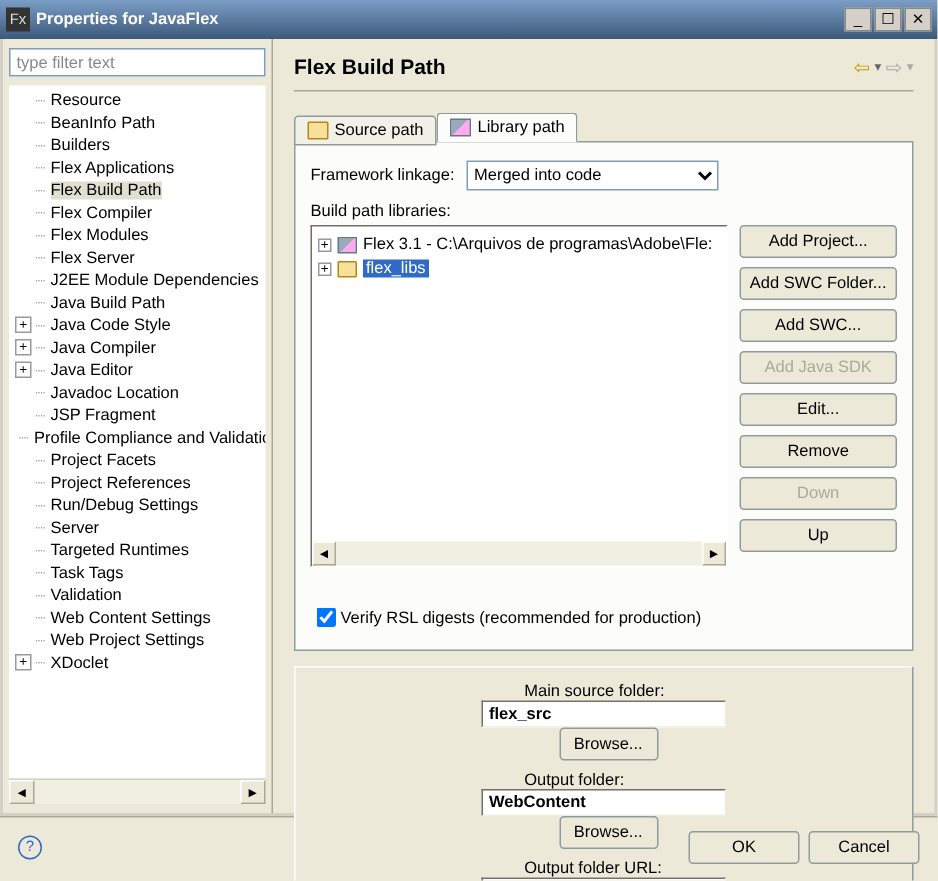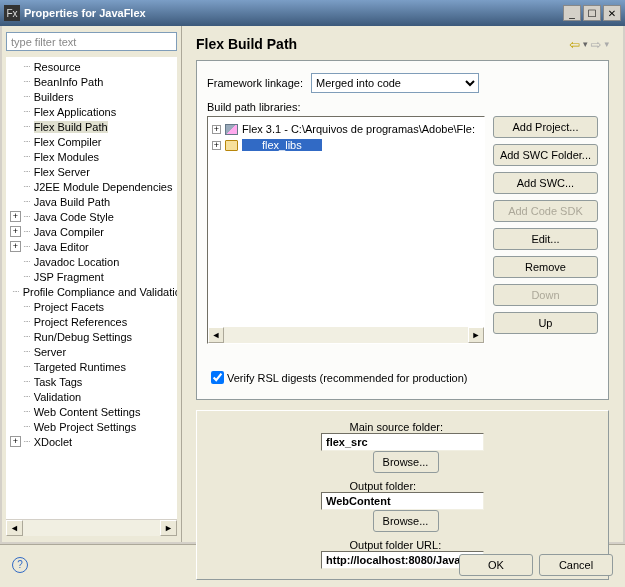--- a/index.html
+++ b/index.html
@@ -32,21 +32,21 @@
 .tabpanel { border: 1px solid #919b9c; background: #fcfcfa; padding: 12px 10px; margin-top: -1px; }
 .row { display: flex; align-items: center; margin-bottom: 8px; }
 .row label { white-space: nowrap; }
 select { border: 1px solid #7f9db9; height: 20px; background: #fff; font-size: 11px; }
 .libbox { border: 1px inset #fff; background: #fff; height: 228px; position: relative; border: 1px solid #919b9c; border-right-color:#fff; border-bottom-color:#fff; border-top-color:#716f64; border-left-color:#716f64; }
 .libtree { padding: 4px; }
 .libtree .ti2 { display: flex; align-items: center; height: 16px; }
 .libtree .exp2 { width: 9px; height: 9px; border: 1px solid #999; display: inline-flex; align-items: center; justify-content: center; font-size: 9px; line-height: 1; margin-right: 4px; background: #fff; }
 .folder-icon { display:inline-block; width:13px; height:11px; background:#f7e09b; border:1px solid #b8860b; border-radius:1px; position:relative; }
 .lib-icon-sm { display:inline-block; width:13px; height:11px; background:linear-gradient(135deg,#9ab 50%,#fae 50%); border:1px solid #678; }
-.sel2 { background: #316ac5; color: #fff; padding: 0 20px; }
+.sel2 { background: #316ac5; color: #fff; padding: 0 2px; }
 .sidebuttons { display: flex; flex-direction: column; gap: 6px; margin-left: 8px; }
 .btn { background: #ece9d8; border: 1px solid #919b9c; border-radius: 3px; height: 22px; min-width: 96px; text-align: center; padding: 3px 6px; font-size: 11px; }
 .btn:disabled { color: #aca899; }
 .chk { display: flex; align-items: center; gap: 0; margin-top: 24px; }
 .chk input { width: 13px; height: 13px; }
 .lowergroup { border: 1px solid #919b9c; border-left-color:#fff; border-top-color:#fff; background:#ece9d8; padding:10px; margin-top:10px; }
 .lrow { display: flex; align-items: center; margin-bottom: 7px; flex-direction: column; }
 .lrow:last-child{margin-bottom:0;}
 .lrow label { width: 106px; }
 .lrow input { flex: 1; border: 1px solid #716f64; height: 19px; padding: 2px 4px; background:#fff; font-size:11px; border-right-color:#f1efe2; border-bottom-color:#f1efe2;font-weight:bold; }
@@ -215,20 +215,30 @@
 
   <div class="right">
     <div class="right-title">
       <div class="t">Flex Build Path</div>
       <span class="navarrow">⇦</span>
       <span style="font-size:9px;color:#666">▾</span>
       <span class="navarrow" style="color:#aaa">⇨</span>
       <span style="font-size:9px;color:#aaa">▾</span>
     </div>
 
+    <div class="tabs">
+      <div class="tab inactive">
+        <span class="tabicon folder-icon"></span>
+        <span>Source path</span>
+      </div>
+      <div class="tab active">
+        <span class="tabicon lib-icon-sm"></span>
+        <span>Library path</span>
+      </div>
+    </div>
 
     <div class="tabpanel">
       <div class="row">
         <label>Framework linkage:</label>
         <select style="margin-left:8px;width:168px">
           <option>Merged into code</option>
         </select>
       </div>
       <div>Build path libraries:</div>
       <div style="display:flex;margin-top:3px">
@@ -248,21 +258,21 @@
           <div class="libscroll-h">
             <div class="arr">◄</div>
             <div class="track"></div>
             <div class="arr">►</div>
           </div>
         </div>
         <div class="sidebuttons">
           <button class="btn">Add Project...</button>
           <button class="btn">Add SWC Folder...</button>
           <button class="btn">Add SWC...</button>
-          <button class="btn" disabled="">Add Code SDK</button>
+          <button class="btn" disabled="">Add Java SDK</button>
           <button class="btn">Edit...</button>
           <button class="btn">Remove</button>
           <button class="btn" disabled="">Down</button>
           <button class="btn">Up</button>
         </div>
       </div>
       <div class="chk">
         <input type="checkbox" checked="" style="">
         <span>Verify RSL digests (recommended for production)</span>
       </div>

